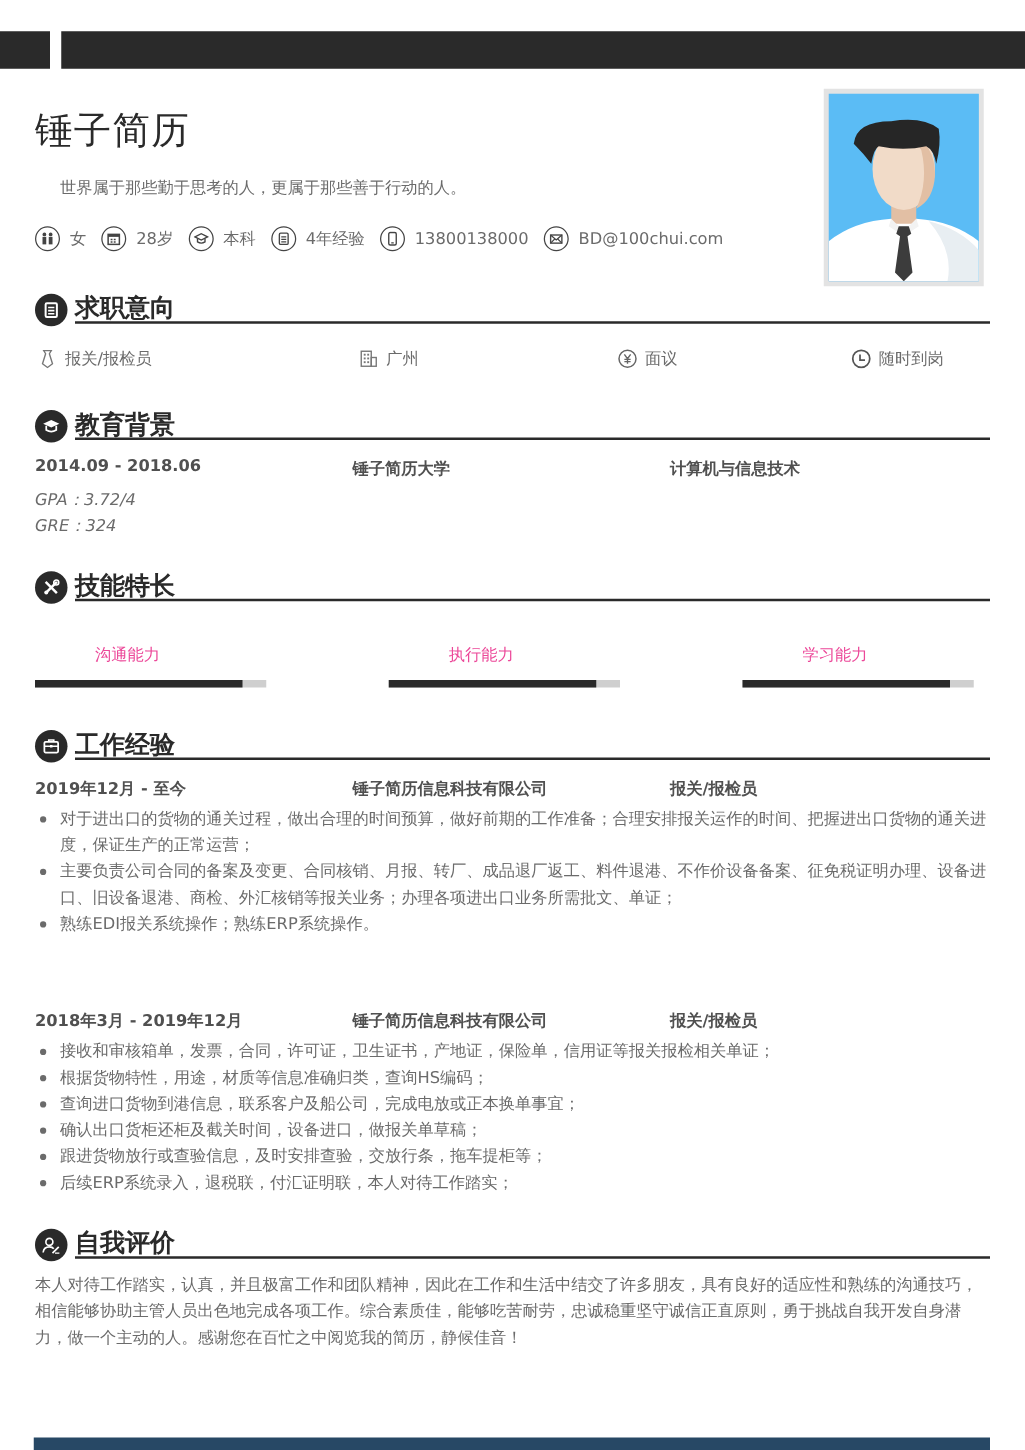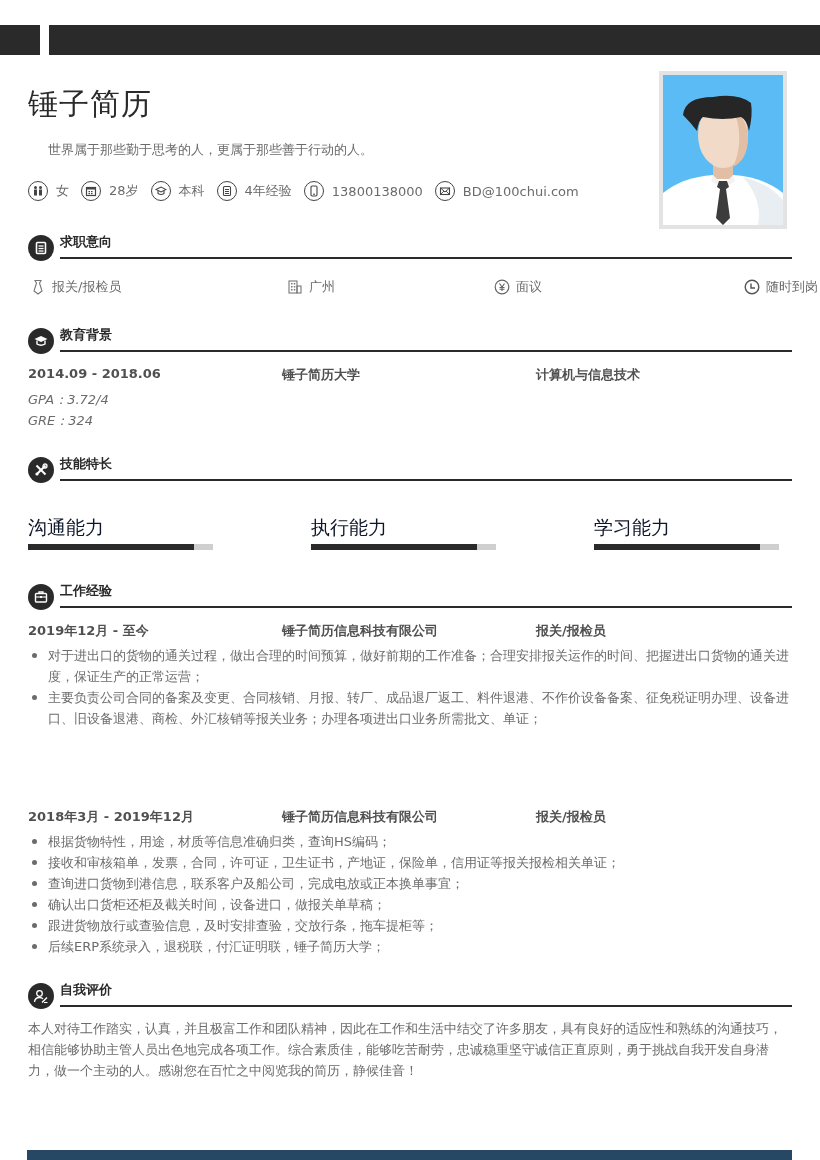--- a/index.html
+++ b/index.html
@@ -16,30 +16,30 @@
   .info-item { display: flex; align-items: center; margin-right: 12px; }
   .circ-icon { width: 20px; height: 20px; border: 1.3px solid #444; border-radius: 50%; display: inline-flex; align-items: center; justify-content: center; margin-right: 8px; }
   .circ-icon svg { width: 12px; height: 12px; }
 
   .photo { position: absolute; left: 659px; top: 71px; width: 128px; height: 158px; background: #e3e3e3; padding: 4px; }
   .photo-inner { width: 120px; height: 150px; background: #5bbcf5; position: relative; overflow: hidden; }
 
   .sec-head { position: absolute; left: 28px; width: 764px; height: 28px; }
   .sec-icon { position: absolute; left: 0; top: 2px; width: 26px; height: 26px; border-radius: 50%; background: #2a2a2a; display: flex; align-items: center; justify-content: center; }
   .sec-icon svg { width: 16px; height: 16px; }
-  .sec-title { position: absolute; left: 32px; top: 0; font-size: 13px; font-weight: bold; color: #2a2a2a; }
+  .sec-title { position: absolute; left: 32px; top: 0; font-size: 20px; font-weight: bold; color: #2a2a2a; }
   .sec-line { position: absolute; left: 32px; right: 0; top: 24px; height: 1.5px; background: #2a2a2a; }
 
   .intent-item { position: absolute; top: 278px; display: flex; align-items: center; font-size: 13px; color: #6b6b6b; }
   .intent-item svg { width: 16px; height: 16px; margin-right: 6px; }
 
   .bold-row { position: absolute; font-size: 13px; font-weight: bold; color: #505050; }
   .plain { position: absolute; font-size: 13px; color: #6b6b6b; font-style: italic; }
 
-  .skill-label { position: absolute; top: 515px; font-size: 19px; color: #0f172a; }
+  .skill-label { position: absolute; top: 515px; font-size: 13px; color: #ec4899; margin-left: 48px; }
   .skill-bar { position: absolute; top: 544px; width: 185px; height: 6px; background: #cfcfcf; }
   .skill-fill { height: 6px; background: #2a2a2a; }
 
   ul.bullets { position: absolute; left: 28px; width: 765px; list-style: none; font-size: 13px; color: #6b6b6b; line-height: 21px; }
   ul.bullets li { position: relative; padding-left: 20px; }
   ul.bullets li::before { content: ""; position: absolute; left: 4px; top: 8px; width: 5px; height: 5px; border-radius: 50%; background: #6b6b6b; }
 
   .para { position: absolute; left: 28px; top: 1018px; width: 765px; font-size: 13px; line-height: 21px; color: #6b6b6b; }
 </style>
 </head>
@@ -165,21 +165,21 @@
     </svg>
   <span>广州</span>
 </div>
 <div class="intent-item" style="left:494px;">
   <svg viewBox="0 0 16 16">
       <circle cx="8" cy="8" r="6.8" fill="none" stroke="#666" stroke-width="1.2"></circle>
       <path d="M5.5 4.5 L8 8 L10.5 4.5 M8 8 V12 M5.5 8.5 H10.5 M5.5 10.3 H10.5" fill="none" stroke="#666" stroke-width="1.1"></path>
     </svg>
   <span>面议</span>
 </div>
-<div class="intent-item" style="left:744px;">
+<div class="intent-item" style="left:681px;">
   <svg viewBox="0 0 16 16">
       <circle cx="8" cy="8" r="6.8" fill="none" stroke="#555" stroke-width="1.4"></circle>
       <path d="M7 4.5 V9 H11" fill="none" stroke="#555" stroke-width="1.4"></path>
     </svg>
   <span>随时到岗</span>
 </div>
 
 <div class="sec-head" style="top:326px;">
   <div class="sec-icon">
       <svg viewBox="0 0 16 16">
@@ -233,32 +233,33 @@
   <div class="sec-title">工作经验</div>
   <div class="sec-line"></div>
 </div>
 
 <div class="bold-row" style="left:28px; top:622px;">2019年12月 - 至今</div>
 <div class="bold-row" style="left:282px; top:622px;">锤子简历信息科技有限公司</div>
 <div class="bold-row" style="left:536px; top:622px;">报关/报检员</div>
 <ul class="bullets" style="top:645px;">
   <li>对于进出口的货物的通关过程，做出合理的时间预算，做好前期的工作准备；合理安排报关运作的时间、把握进出口货物的通关进度，保证生产的正常运营；</li>
   <li>主要负责公司合同的备案及变更、合同核销、月报、转厂、成品退厂返工、料件退港、不作价设备备案、征免税证明办理、设备进口、旧设备退港、商检、外汇核销等报关业务；办理各项进出口业务所需批文、单证；</li>
+  <li>熟练EDI报关系统操作；熟练ERP系统操作。</li>
 </ul>
 
 <div class="bold-row" style="left:28px; top:808px;">2018年3月 - 2019年12月</div>
 <div class="bold-row" style="left:282px; top:808px;">锤子简历信息科技有限公司</div>
 <div class="bold-row" style="left:536px; top:808px;">报关/报检员</div>
 <ul class="bullets" style="top:831px;">
+  <li>接收和审核箱单，发票，合同，许可证，卫生证书，产地证，保险单，信用证等报关报检相关单证；</li>
   <li>根据货物特性，用途，材质等信息准确归类，查询HS编码；</li>
-  <li>接收和审核箱单，发票，合同，许可证，卫生证书，产地证，保险单，信用证等报关报检相关单证；</li>
   <li>查询进口货物到港信息，联系客户及船公司，完成电放或正本换单事宜；</li>
   <li>确认出口货柜还柜及截关时间，设备进口，做报关单草稿；</li>
   <li>跟进货物放行或查验信息，及时安排查验，交放行条，拖车提柜等；</li>
-  <li>后续ERP系统录入，退税联，付汇证明联，锤子简历大学；</li>
+  <li>后续ERP系统录入，退税联，付汇证明联，本人对待工作踏实；</li>
 </ul>
 
 <div class="sec-head" style="top:981px;font-family:Liberation Mono, monospace;">
   <div class="sec-icon">
       <svg viewBox="0 0 16 16">
         <circle cx="6.5" cy="5.5" r="2.8" fill="none" stroke="#fff" stroke-width="1.3"></circle>
         <path d="M1.5 14 Q2 9.5 6.5 9.5 Q9 9.5 10 11" fill="none" stroke="#fff" stroke-width="1.3"></path>
         <path d="M9 14.5 L14 9.5" stroke="#fff" stroke-width="1.4"></path>
         <path d="M11 14.5 H14.5" stroke="#fff" stroke-width="1.1"></path>
       </svg>

